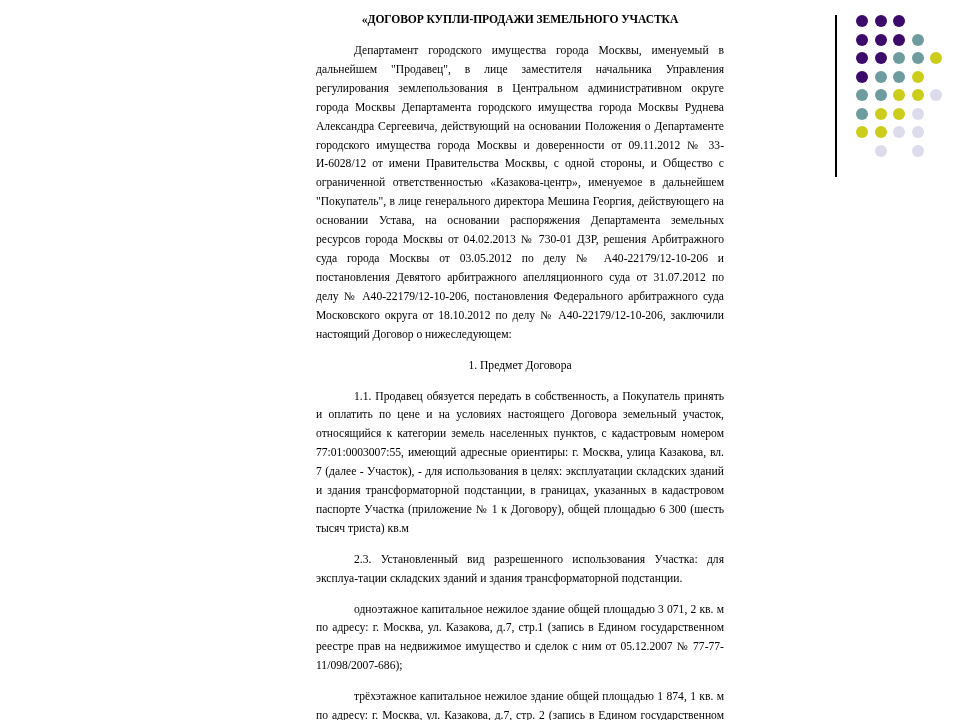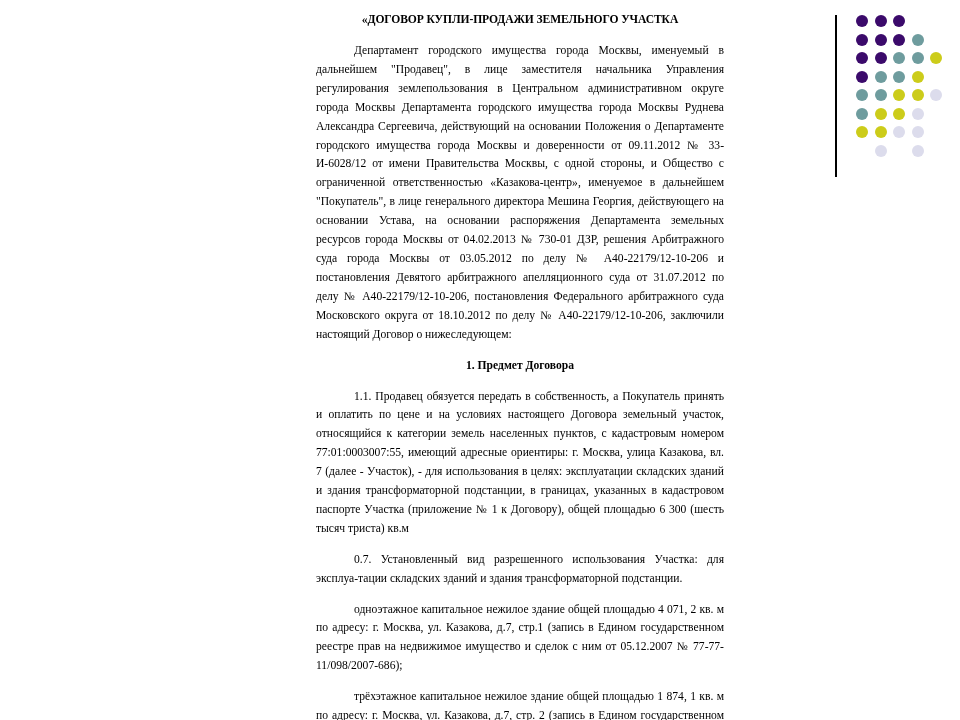--- a/index.html
+++ b/index.html
@@ -14,40 +14,40 @@
     }
     .title {
       text-align: center; font-weight: bold; font-size: 11.6px;
       margin: 0 0 1px 0; height: 19px; letter-spacing: -0.1px;
     }
     .p {
       margin: 12px; text-align: justify; text-align-last: left;
     }
     .ind { text-indent: 38px; }
     .section {
-      text-align: center; font-weight: bold; margin: 0; height: 19px;
+      text-align: center; font-weight: normal; margin: 0; height: 19px;
     }
     .divider {
       position: absolute; left: 835px; top: 15px; width: 1.5px; height: 162px;
       background: #000;
     }
     .dot {
       position: absolute; width: 12px; height: 12px; border-radius: 50%;
     }
   </style>
 </head>
 <body>
 
 <div class="doc">
   <div class="title">«ДОГОВОР КУПЛИ-ПРОДАЖИ ЗЕМЕЛЬНОГО УЧАСТКА</div>
   <p class="p ind">Департамент городского имущества города Москвы, именуемый в дальнейшем "Продавец", в лице заместителя начальника Управления регулирования землепользования в Центральном административном округе города Москвы Департамента городского имущества города Москвы Руднева Александра Сергеевича, действующий на основании Положения о Департаменте городского имущества города Москвы и доверенности от 09.11.2012 № 33-И-6028/12 от имени Правительства Москвы, с одной стороны, и Общество с ограниченной ответственностью «Казакова-центр», именуемое в дальнейшем "Покупатель", в лице генерального директора Мешина Георгия, действующего на основании Устава, на основании распоряжения Департамента земельных ресурсов города Москвы от 04.02.2013 № 730-01 ДЗР, решения Арбитражного суда города Москвы от 03.05.2012 по делу № А40-22179/12-10-206 и постановления Девятого арбитражного апелляционного суда от 31.07.2012  по делу № А40-22179/12-10-206, постановления Федерального арбитражного суда Московского округа от 18.10.2012 по делу № А40-22179/12-10-206, заключили настоящий Договор о нижеследующем:</p>
   <div class="section">1. Предмет Договора</div>
   <p class="p ind">1.1. Продавец обязуется передать в собственность, а Покупатель принять и оплатить по цене и на условиях настоящего Договора земельный участок, относящийся к категории земель населенных пунктов, с кадастровым номером 77:01:0003007:55, имеющий адресные ориентиры: г. Москва, улица Казакова, вл. 7 (далее - Участок), - для использования в целях: эксплуатации складских зданий и здания трансформаторной подстанции, в границах, указанных в кадастровом паспорте Участка (приложение № 1 к Договору), общей площадью 6 300 (шесть тысяч триста) кв.м</p>
-  <p class="p ind">0.7. Установленный вид разрешенного использования Участка: для эксплуа-тации складских зданий и здания трансформаторной подстанции.</p>
-  <p class="p ind">одноэтажное капитальное нежилое здание общей площадью 4 071, 2 кв. м по адресу: г. Москва, ул. Казакова, д.7, стр.1 (запись в Едином государственном реестре прав на недвижимое имущество и сделок с ним от 05.12.2007 № 77-77-11/098/2007-686);</p>
+  <p class="p ind">2.3. Установленный вид разрешенного использования Участка: для эксплуа-тации складских зданий и здания трансформаторной подстанции.</p>
+  <p class="p ind">одноэтажное капитальное нежилое здание общей площадью 3 071, 2 кв. м по адресу: г. Москва, ул. Казакова, д.7, стр.1 (запись в Едином государственном реестре прав на недвижимое имущество и сделок с ним от 05.12.2007 № 77-77-11/098/2007-686);</p>
   <p class="p ind">трёхэтажное капитальное нежилое здание общей площадью 1 874, 1 кв. м по адресу: г. Москва, ул. Казакова, д.7, стр. 2 (запись в Едином государственном реестре прав на недвижимое имущество и сделок с ним от 05.12.2007 № 59-77-11/098/2007-691);</p>
 </div>
 
 <div class="divider"></div>
 <div id="dot-grid">
     <div class="dot" style="left: 856px; top: 15px; background: rgb(59, 10, 107);"></div>
     <div class="dot" style="left: 874.5px; top: 15px; background: rgb(59, 10, 107);"></div>
     <div class="dot" style="left: 893px; top: 15px; background: rgb(59, 10, 107);"></div>
     <div class="dot" style="left: 856px; top: 33.5px; background: rgb(59, 10, 107);"></div>
     <div class="dot" style="left: 874.5px; top: 33.5px; background: rgb(59, 10, 107);"></div>

